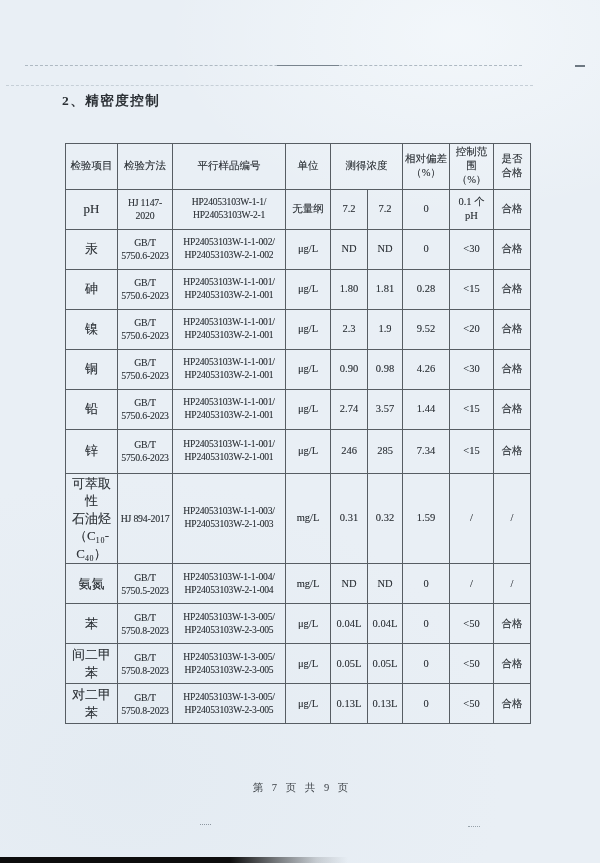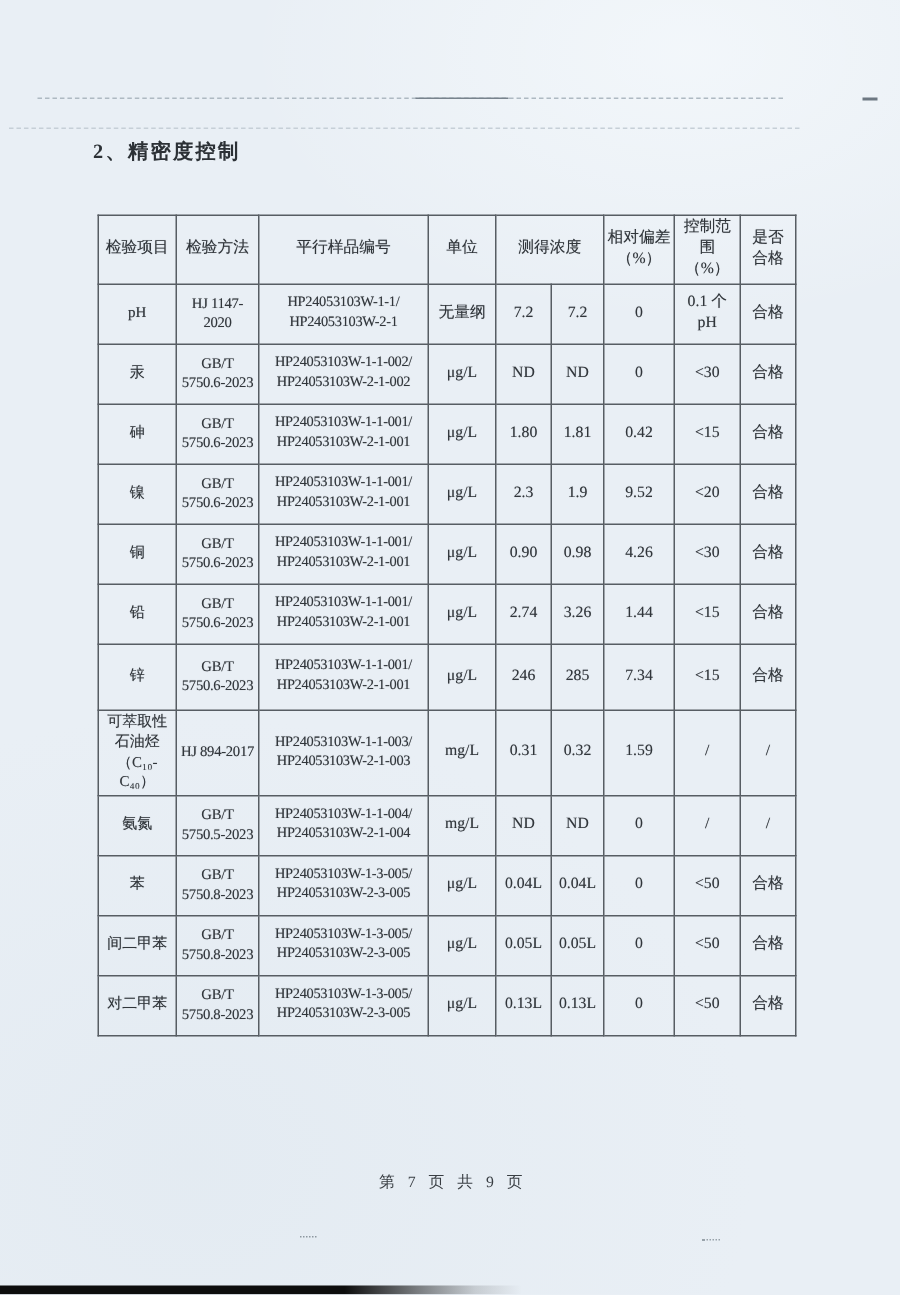--- a/index.html
+++ b/index.html
@@ -57,21 +57,21 @@
     font-weight: normal;
     text-shadow: 0 0 0.5px rgba(49,54,59,0.45);
   }
   thead tr { height: 38px; }
   tbody tr { height: 40px; }
   tbody tr:nth-child(7) { height: 44px; }
   tbody tr:nth-child(8) { height: 50px; }
   tbody tr:nth-child(13) { height: 44px; }
   td.c-method { font-size: 9.8px; letter-spacing: -0.2px; }
   td.c-sample { font-size: 9.6px; letter-spacing: -0.2px; }
-  td.c-item { font-size: 10px; }
+  td.c-item { font-size: 13px; }
 
   .page-footer {
     position: absolute; top: 781px; left: 2px; width: 600px;
     text-align: center; font-size: 10.5px; letter-spacing: 3px; color: #393e43;
   }
 </style>
 </head>
 <body>
 
 <div class="page">
@@ -138,21 +138,21 @@
         </tr>
         <tr>
           <td class="c-item">砷</td>
           <td class="c-method">GB/T
 5750.6-2023</td>
           <td class="c-sample">HP24053103W-1-1-001/
 HP24053103W-2-1-001</td>
           <td class="c-unit">μg/L</td>
           <td class="c-value1">1.80</td>
           <td class="c-value2">1.81</td>
-          <td class="c-deviation">0.42</td>
+          <td class="c-deviation">0.28</td>
           <td class="c-control">&lt;15</td>
           <td class="c-qualified">合格</td>
         </tr>
         <tr>
           <td class="c-item">镍</td>
           <td class="c-method">GB/T
 5750.6-2023</td>
           <td class="c-sample">HP24053103W-1-1-001/
 HP24053103W-2-1-001</td>
           <td class="c-unit">μg/L</td>
@@ -176,21 +176,21 @@
           <td class="c-qualified">合格</td>
         </tr>
         <tr>
           <td class="c-item">铅</td>
           <td class="c-method">GB/T
 5750.6-2023</td>
           <td class="c-sample">HP24053103W-1-1-001/
 HP24053103W-2-1-001</td>
           <td class="c-unit">μg/L</td>
           <td class="c-value1">2.74</td>
-          <td class="c-value2">3.26</td>
+          <td class="c-value2">3.57</td>
           <td class="c-deviation">1.44</td>
           <td class="c-control">&lt;15</td>
           <td class="c-qualified">合格</td>
         </tr>
         <tr>
           <td class="c-item">锌</td>
           <td class="c-method">GB/T
 5750.6-2023</td>
           <td class="c-sample">HP24053103W-1-1-001/
 HP24053103W-2-1-001</td>

